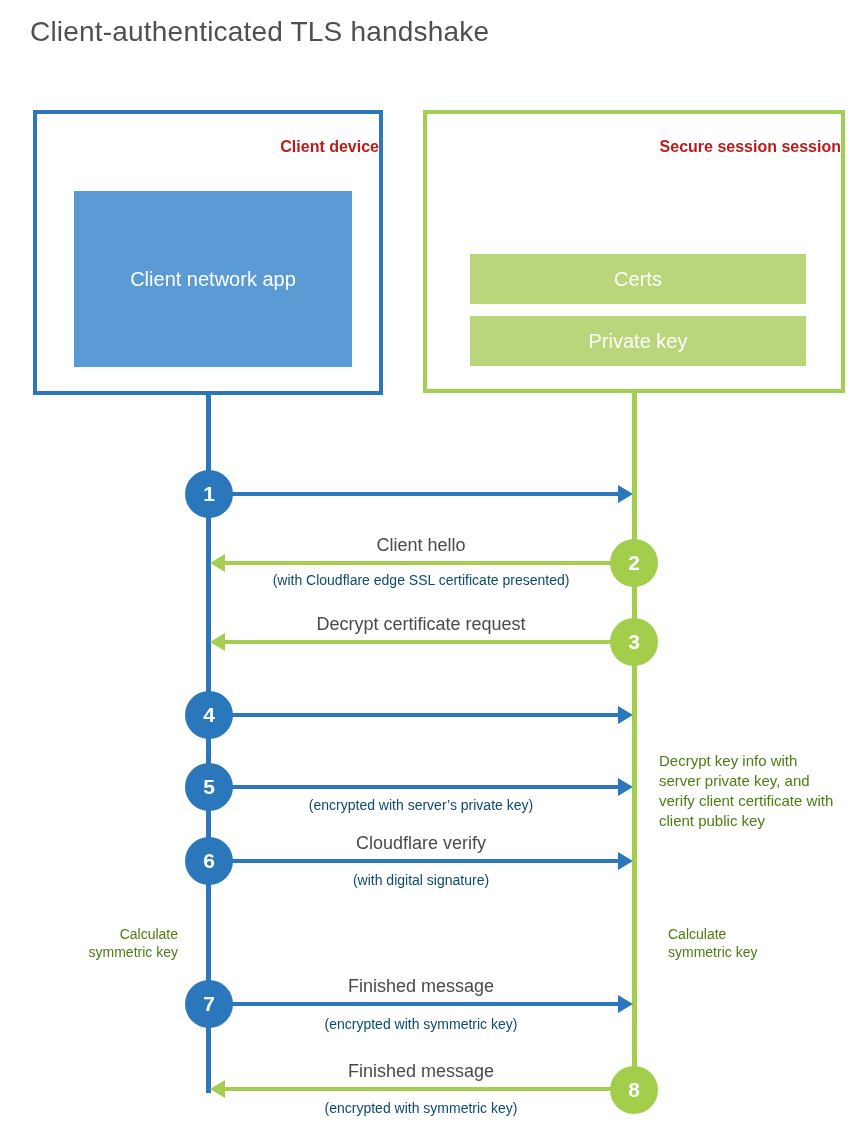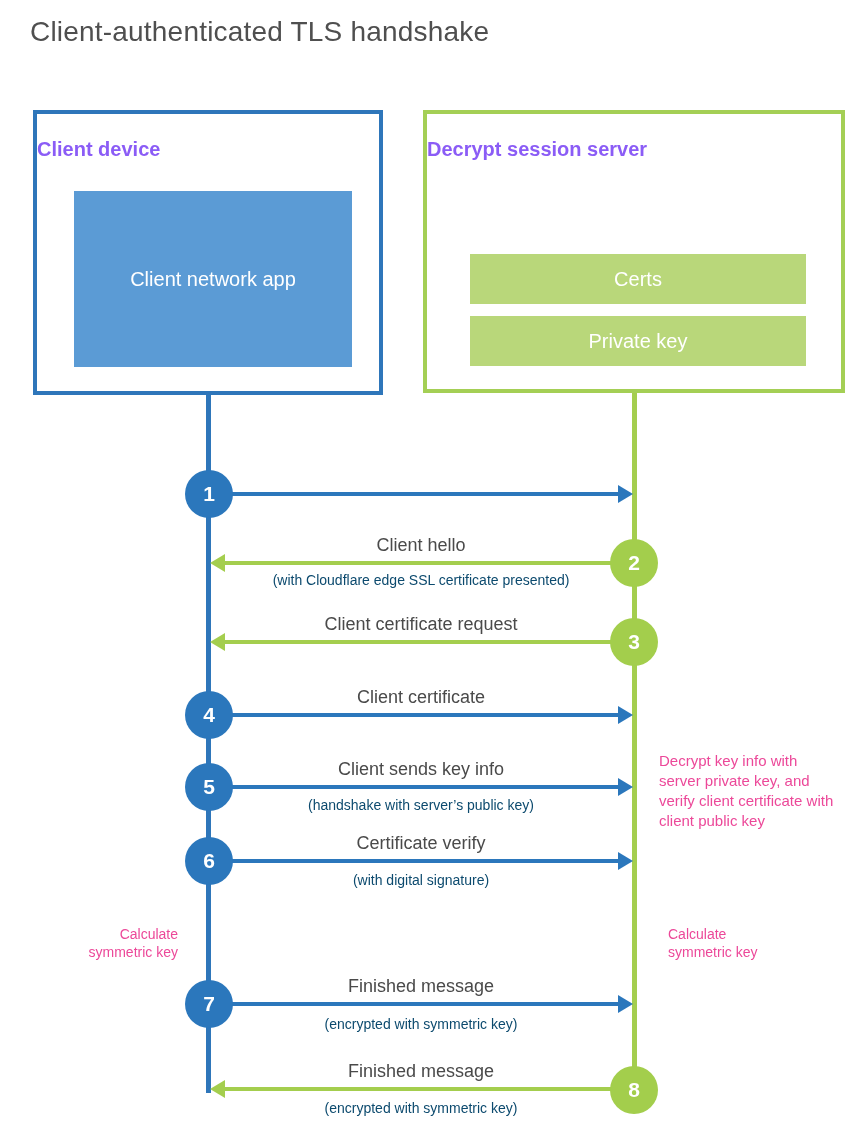--- a/index.html
+++ b/index.html
@@ -5,21 +5,21 @@
   html,body{margin:0;padding:0;background:#ffffff;}
   body{font-family:"Liberation Sans","DejaVu Sans",sans-serif;}
   .canvas{position:relative;width:865px;height:1146px;background:#ffffff;overflow:hidden;margin:0 auto;}
 
   .page-title{position:absolute;left:30px;top:16px;font-size:28px;font-weight:400;color:#4f4f4f;letter-spacing:.2px;margin:0;}
 
   
   .ebox{position:absolute;box-sizing:border-box;background:#fff;}
   .ebox.client{left:33px;top:110px;width:350px;height:285px;border:4px solid #2E76BA;}
   .ebox.server{left:423px;top:110px;width:422px;height:283px;border:4px solid #A4CF55;}
-  .ebox-title{position:absolute;left:0;right:0;top:24px;text-align:left;font-size:20px;font-weight:700;color:#8b5cf6;}
+  .ebox-title{position:absolute;left:0;right:0;top:24px;text-align:right;font-size:16px;font-weight:700;color:#b91c1c;}
   .inner-app{position:absolute;left:37px;top:77px;width:278px;height:176px;background:#5B9BD5;display:flex;align-items:center;justify-content:center;text-align:right;color:#fff;font-size:20px;line-height:1.35;}
   .inner-app span{display:block;max-width:170px;}
   .gbar{position:absolute;left:43px;width:336px;height:50px;background:#B9D77A;display:flex;align-items:center;justify-content:center;color:#fff;font-size:20px;}
 
   
   .vline{position:absolute;width:5px;}
   .vline.blue{background:#2E76BA;}
   .vline.green{background:#A4CE4E;}
 
   
@@ -30,41 +30,41 @@
   .head.right.blue{border-left:15px solid #2B77BC;}
   .head.left.green{border-right:15px solid #A4CE4E;}
 
   .circle{position:absolute;width:48px;height:48px;border-radius:50%;display:flex;align-items:center;justify-content:center;color:#fff;font-size:21px;font-weight:700;}
   .circle.blue{background:#2B77BC;}
   .circle.green{background:#A3CE4C;}
 
   .msg-label{position:absolute;left:211px;width:420px;text-align:center;font-size:18px;color:#4a4a4a;line-height:20px;}
   .msg-sub{position:absolute;left:211px;width:420px;text-align:center;font-size:14px;color:#0c4a6e;line-height:16px;}
 
-  .note{position:absolute;font-size:15px;color:#ec4899;line-height:20px;}
+  .note{position:absolute;font-size:15px;color:#4d7c0f;line-height:20px;}
   .note.right-note{left:659px;top:751px;width:180px;text-align:left;}
   .note.calc-left{left:68px;top:925px;width:110px;text-align:right;font-size:14px;line-height:18px;}
   .note.calc-right{left:668px;top:925px;width:110px;text-align:left;font-size:14px;line-height:18px;}
 </style>
 </head>
 <body>
 
 <div class="canvas">
 
   <h1 class="page-title">Client-authenticated TLS handshake</h1>
 
   <div class="ebox client">
     <div class="ebox-title">Client device</div>
     <div class="inner-app">
       <span>Client network app</span>
     </div>
   </div>
 
   <div class="ebox server">
-    <div class="ebox-title">Decrypt session server</div>
+    <div class="ebox-title">Secure session session</div>
     <div class="gbar" style="top:202px;">Private key</div>
     <div class="gbar" style="top:140px;">Certs</div>
   </div>
 
   <div class="vline blue" style="left:206px;top:393px;height:700px;"></div>
   <div class="vline green" style="left:632px;top:393px;height:715px;"></div>
 
   <div class="hbar blue" style="left:209px;top:492px;width:409px;"></div>
   <div class="head right blue" style="left:618px;top:485px;"></div>
   <div class="circle blue" style="left:185px;top:470px;">
@@ -77,43 +77,41 @@
       <span>2</span>
     </div>
   <div class="msg-label" style="top:535px;">Client hello</div>
   <div class="msg-sub" style="top:572px;">(with Cloudflare edge SSL certificate presented)</div>
 
   <div class="hbar green" style="left:225px;top:640px;width:409px;"></div>
   <div class="head left green" style="left:210px;top:633px;"></div>
   <div class="circle green" style="left:610px;top:618px;">
       <span>3</span>
     </div>
-  <div class="msg-label" style="top:614px;">Client certificate request</div>
+  <div class="msg-label" style="top:614px;">Decrypt certificate request</div>
 
   <div class="hbar blue" style="left:209px;top:713px;width:409px;"></div>
   <div class="head right blue" style="left:618px;top:706px;"></div>
   <div class="circle blue" style="left:185px;top:691px;">
       <span>4</span>
     </div>
-  <div class="msg-label" style="top:687px;">Client certificate</div>
 
   <div class="hbar blue" style="left:209px;top:785px;width:409px;"></div>
   <div class="head right blue" style="left:618px;top:778px;"></div>
   <div class="circle blue" style="left:185px;top:763px;">
       <span>5</span>
     </div>
-  <div class="msg-label" style="top:759px;">Client sends key info</div>
-  <div class="msg-sub" style="top:797px;">(handshake with server’s public key)</div>
+  <div class="msg-sub" style="top:797px;">(encrypted with server’s private key)</div>
 
   <div class="hbar blue" style="left:209px;top:859px;width:409px;"></div>
   <div class="head right blue" style="left:618px;top:852px;"></div>
   <div class="circle blue" style="left:185px;top:837px;">
       <span>6</span>
     </div>
-  <div class="msg-label" style="top:833px;">Certificate verify</div>
+  <div class="msg-label" style="top:833px;">Cloudflare verify</div>
   <div class="msg-sub" style="top:872px;">(with digital signature)</div>
 
   <div class="hbar blue" style="left:209px;top:1002px;width:409px;"></div>
   <div class="head right blue" style="left:618px;top:995px;"></div>
   <div class="circle blue" style="left:185px;top:980px;">
       <span>7</span>
     </div>
   <div class="msg-label" style="top:976px;">Finished message</div>
   <div class="msg-sub" style="top:1016px;">(encrypted with symmetric key)</div>
 

